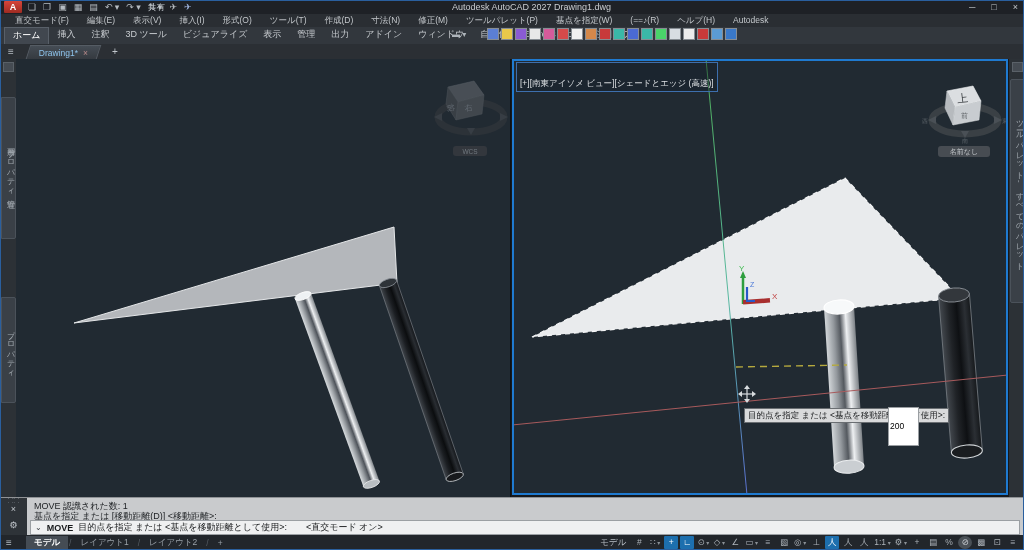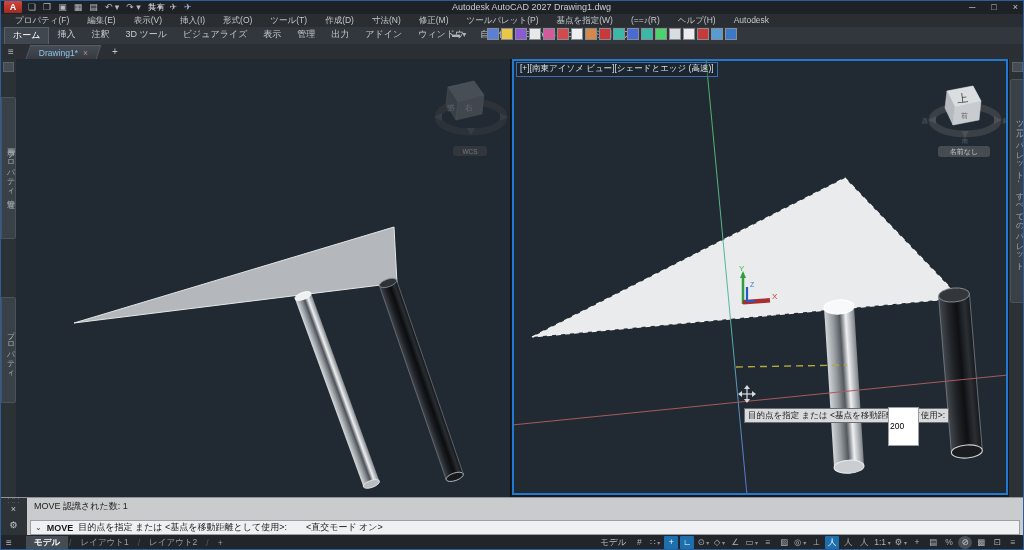--- a/index.html
+++ b/index.html
@@ -61,21 +61,21 @@
   #rstrip .vtab{border-radius:2px 0 0 2px;}
   .strip-icon{position:absolute;left:3px;top:3px;width:9px;height:8px;background:#454b52;
     border:1px solid #5a6168;}
 
   .viewport{position:absolute;top:0;background:#212a32;}
   #vp-left{left:16px;width:494px;height:438px;border-right:1px solid #0d0f12;}
   #vp-right{left:512px;width:496px;height:436px;border:2px solid #1f7ad0;box-sizing:border-box;}
   #vp-right svg,#vp-left svg{position:absolute;left:0;top:0;}
 
   #vp-label{position:absolute;left:2px;top:1px;color:#dfe2e5;font-size:8.5px;
-    border:1px solid #3d6fae;padding:0 3px 1px;background:rgba(20,30,42,.4);}
+    border:1px solid #3d6fae;padding:15px 3px 1px;background:rgba(20,30,42,.4);}
 
   
   #ds-tooltip{position:absolute;left:230px;top:347px;height:13px;background:#d9dadb;
     border:1px solid #6a6e72;color:#17191b;font-size:8.5px;line-height:13px;padding:0 3px;white-space:nowrap;}
   #ds-input{position:absolute;left:374px;top:346px;width:27px;height:13px;background:#ffffff;
     border:1px solid #9a9ea2;color:#000;font-size:8.5px;line-height:13px;padding:12px 1px;
     font-family:"Liberation Sans",sans-serif;}
 
   
   #cmd{position:absolute;left:0;top:497px;width:1024px;height:38px;background:#c9cbcd;
@@ -129,21 +129,21 @@
     <span id="share-label" class="abs" style="left:148px;top:2px;">共有</span>
     <div id="win-title">Autodesk AutoCAD 2027   Drawing1.dwg</div>
     <div id="winbtns">
       <span>─</span>
       <span>□</span>
       <span>×</span>
     </div>
   </div>
 
   <div id="menubar">
-    <span class="menu-item">プロパティ(F)</span>
+    <span class="menu-item">直交モード(F)</span>
     <span class="menu-item">編集(E)</span>
     <span class="menu-item">表示(V)</span>
     <span class="menu-item">挿入(I)</span>
     <span class="menu-item">形式(O)</span>
     <span class="menu-item">ツール(T)</span>
     <span class="menu-item">作成(D)</span>
     <span class="menu-item">寸法(N)</span>
     <span class="menu-item">修正(M)</span>
     <span class="menu-item">ツールパレット(P)</span>
     <span class="menu-item">基点を指定(W)</span>
@@ -349,20 +349,21 @@
     </div>
   </div>
 
   <div id="cmd">
     <div id="cmd-gutter">
       <div id="cmd-grip">⸬⸬</div>
       <div>×</div>
       <div style="margin-top:6px;">⚙</div>
     </div>
     <div class="cmd-line" style="top:2px;">MOVE 認識された数: 1</div>
+    <div class="cmd-line" style="top:12px;">基点を指定 または [移動距離(D)] &lt;移動距離&gt;:</div>
     <div id="cmd-active">
       <span class="arrow">⌄</span>
       <span style="font-weight:bold;">MOVE</span>
       <span>目的点を指定 または &lt;基点を移動距離として使用&gt;:</span>
       <span class="mode">&lt;直交モード オン&gt;</span>
     </div>
   </div>
 
   <div id="statusbar">
     <span id="sb-menu">≡</span>

